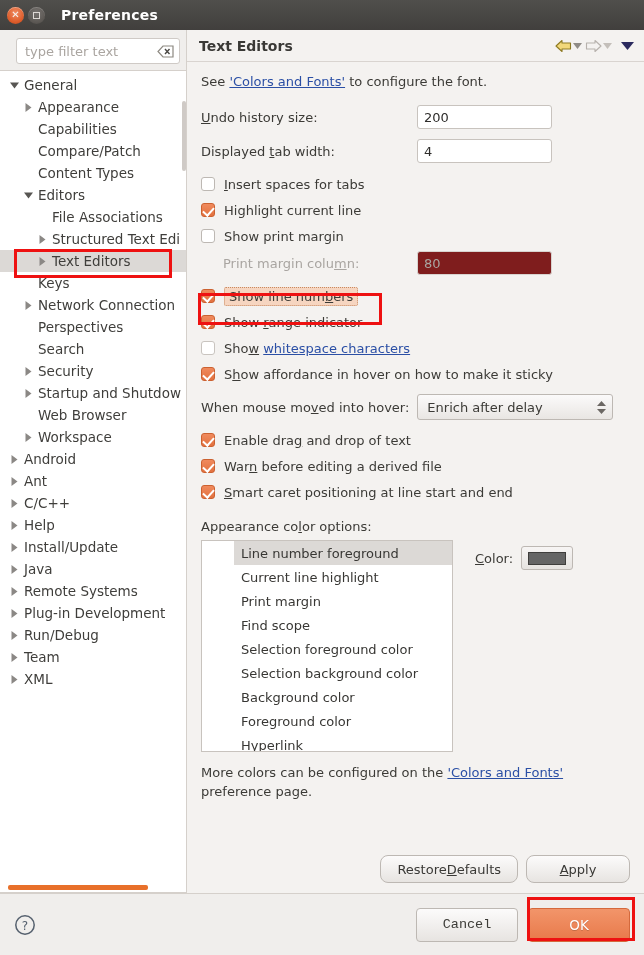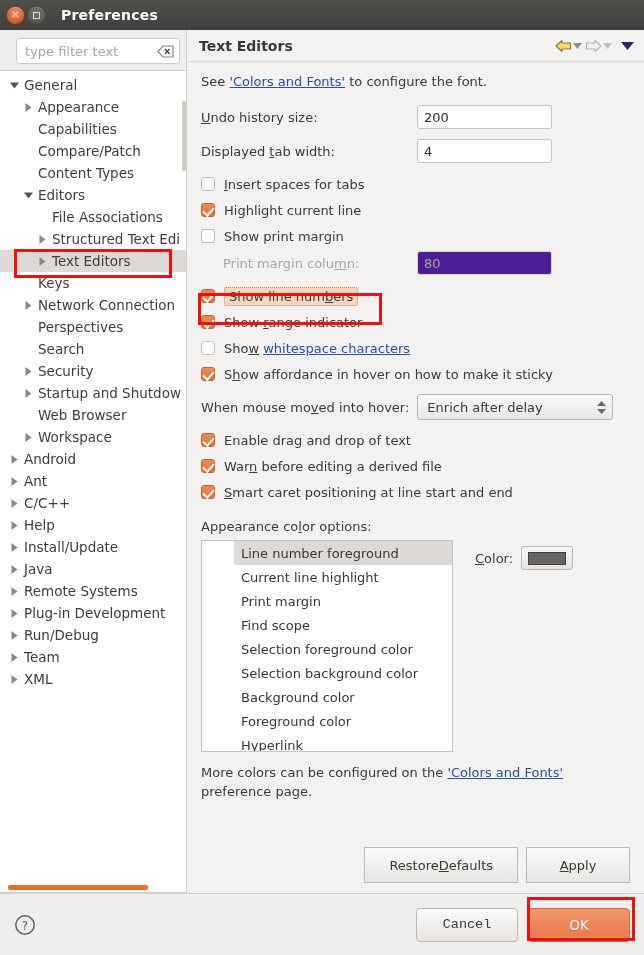--- a/index.html
+++ b/index.html
@@ -253,21 +253,21 @@
     border: 1px solid #c8c3be;
     border-radius: 3px;
     box-sizing: border-box;
     display: flex;
     align-items: center;
     padding-left: 6px;
     font-size: 13px;
     color: #2e2d2b;
   }
   .txt-input.disabled {
-    background: #4c1d95;
+    background: #7f1d1d;
     border-color: #d8d3cf;
     color: #a9a5a1;
   }
 
   .check-row {
     display: flex;
     align-items: center;
     height: 26px;
     font-size: 13px;
   }
@@ -397,31 +397,31 @@
   }
 
   .btn-row {
     display: flex;
     justify-content: flex-end;
     gap: 8px;
     padding: 10px 14px 10px 0;
   }
   .btn {
     min-width: 104px;
-    height: 36px;
+    height: 28px;
     background: linear-gradient(to bottom, #fcfbfb 0%, #e7e4e1 100%);
     border: 1px solid #bdb8b3;
-    border-radius: 0;
+    border-radius: 8px;
     display: flex;
     align-items: center;
     justify-content: center;
     font-size: 13px;
     color: #3a3936;
     box-sizing: border-box;
-    padding: 0 24px;
+    padding: 0 16px;
   }
 
   
   .footer {
     flex: 0 0 62px;
     height: 62px;
     border-top: 1px solid #d5d0cb;
     background: #f0eeec;
     display: flex;
     align-items: center;

